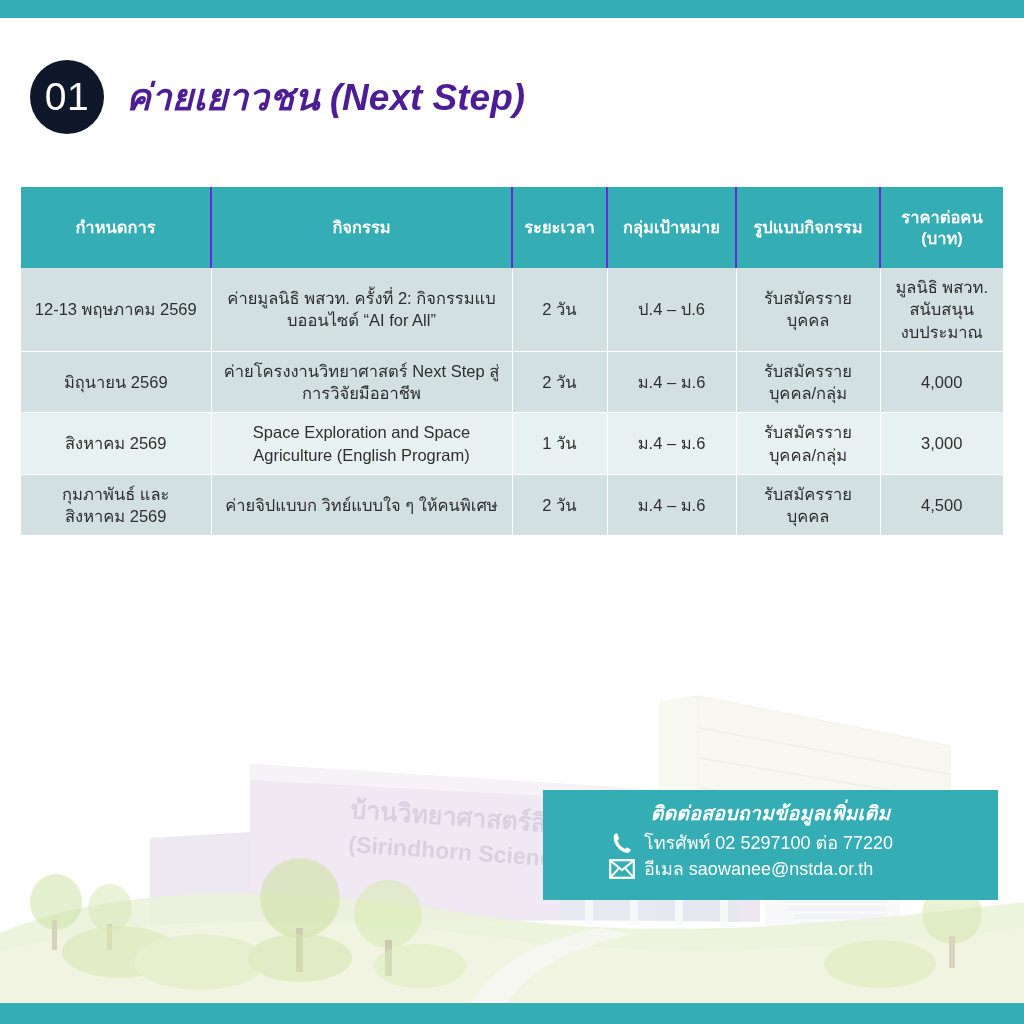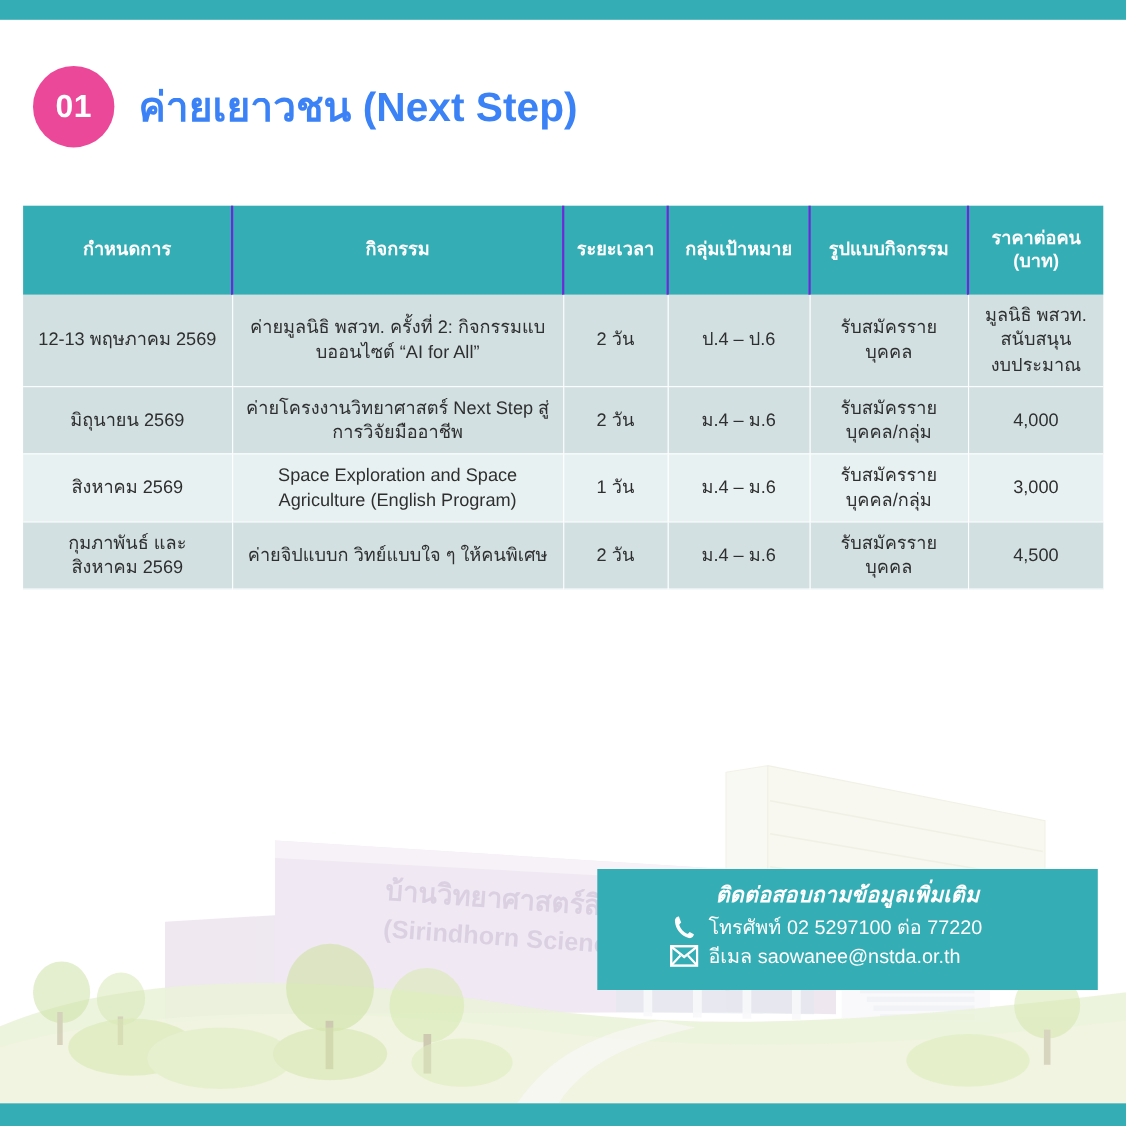--- a/index.html
+++ b/index.html
@@ -33,35 +33,36 @@
   .header {
     position: absolute;
     left: 30px; top: 60px;
     display: flex;
     align-items: center;
     gap: 22px;
   }
   .step-badge {
     width: 74px; height: 74px;
     border-radius: 50%;
-    background: #ec4899;
+    background: #0f172a;
     display: flex;
     align-items: center;
     justify-content: center;
     color: #ffffff;
-    font-size: 29px;
-    font-weight: bold;
+    font-size: 39px;
+    font-weight: normal;
     letter-spacing: 0.5px;
   }
   .page-title {
     font-size: 37px;
     font-weight: bold;
-    color: #3b82f6;
+    color: #4c1d95;
     white-space: nowrap;
     line-height: 1;
+    font-style: italic;
   }
 
   
   .schedule-table {
     position: absolute;
     left: 21px; top: 187px;
     width: 982px;
     border-collapse: collapse;
     table-layout: fixed;
   }

